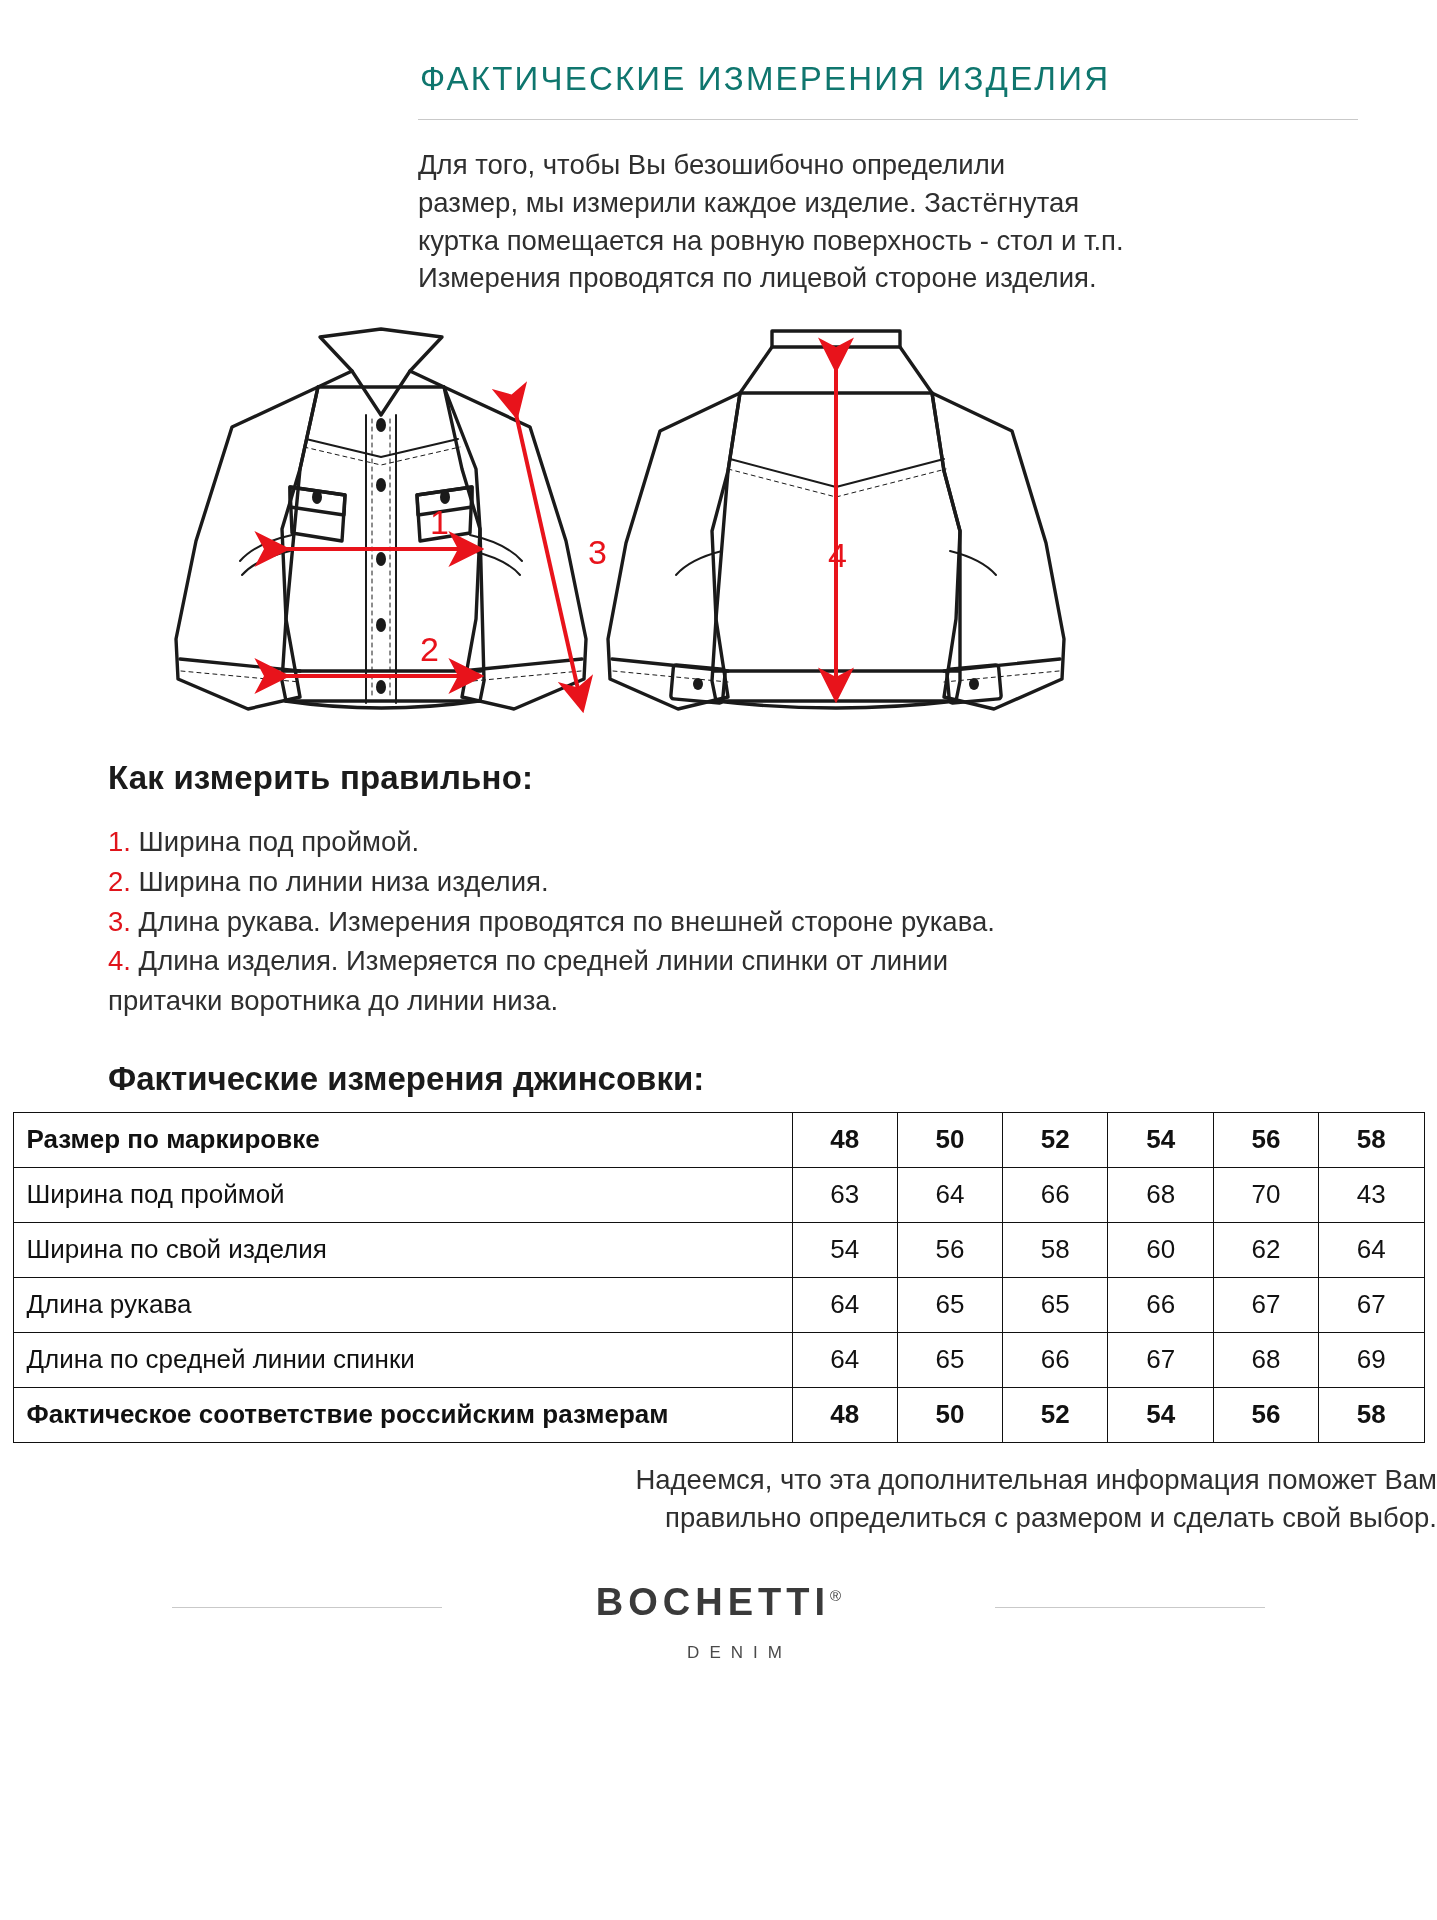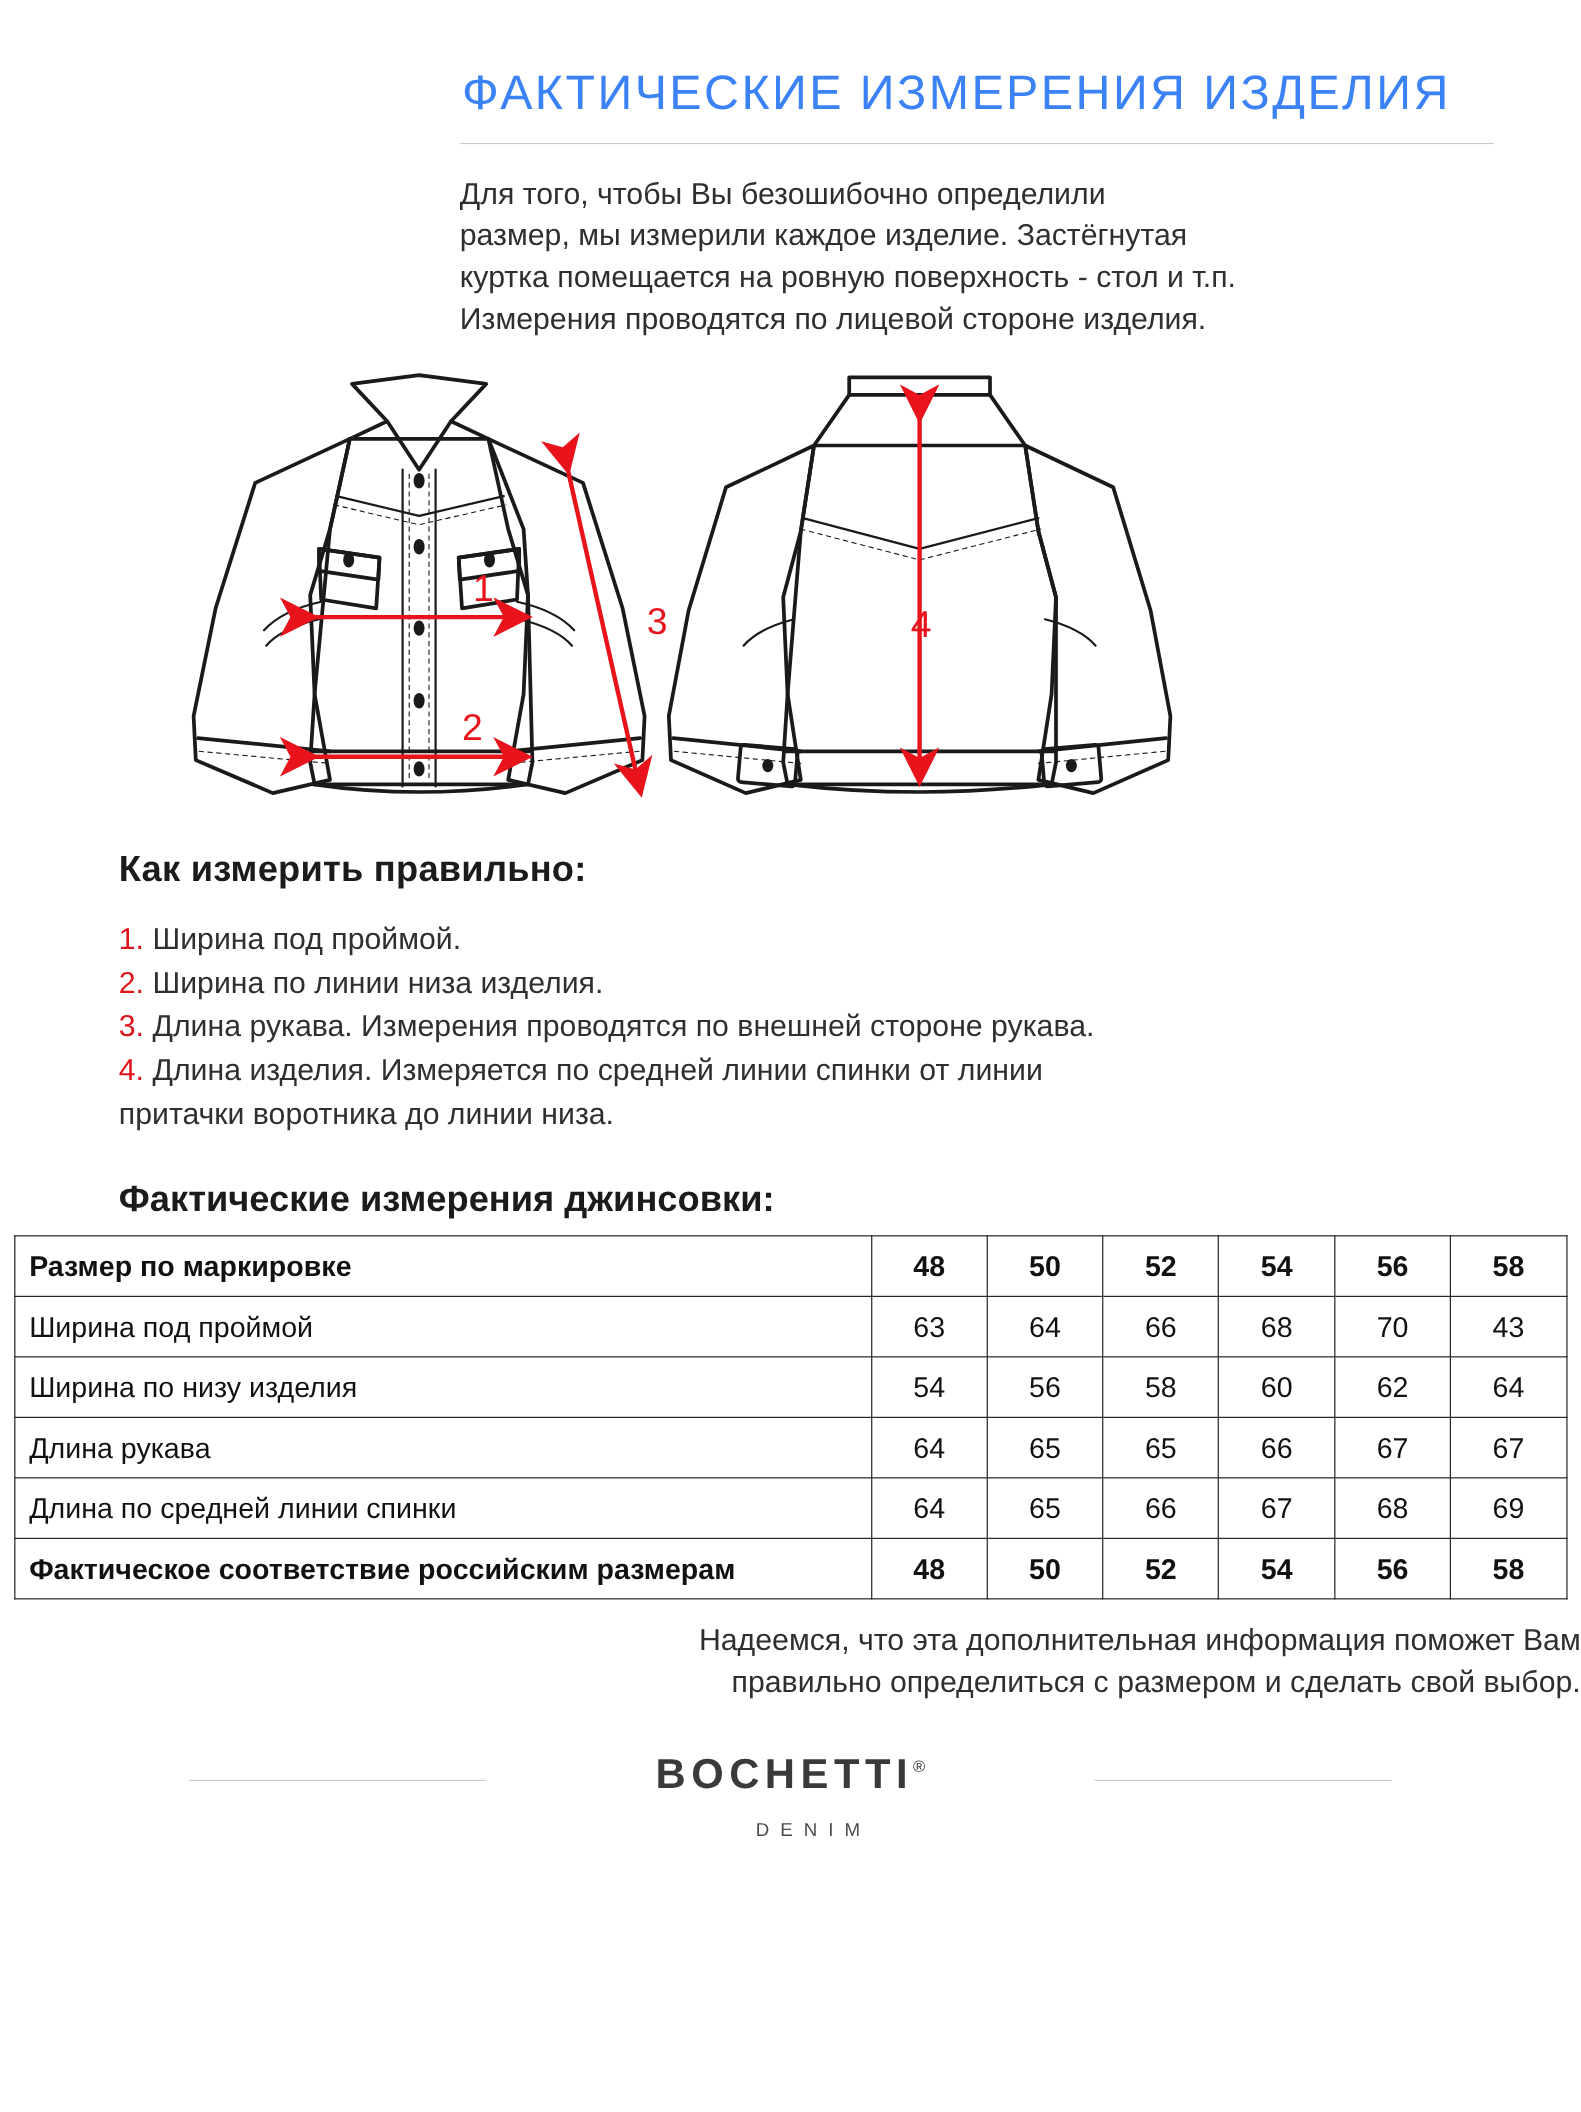--- a/index.html
+++ b/index.html
@@ -15,24 +15,24 @@
     width:1437px;
     min-height:1920px;
     box-sizing:border-box;
     padding:0;
   }
 
   
   .head-wrap{ padding:62px 0 0 0; }
   .title{
     margin:0 0 0 420px;
-    font-size:44px;
+    font-size:33px;
     font-weight:400;
     letter-spacing:2.2px;
-    color:#3b82f6;
+    color:#0f766e;
     line-height:1.05;
     white-space:nowrap;
   }
   .rule{
     margin:22px 0 0 418px;
     width:940px;
     height:1px;
     background:#c9c9c9;
   }
   .intro{
@@ -300,21 +300,21 @@
         <td class="lbl">Ширина под проймой</td>
         <td>63</td>
         <td>64</td>
         <td>66</td>
         <td>68</td>
         <td>70</td>
         <td>43</td>
       </tr>
 
       <tr>
-        <td class="lbl">Ширина по низу изделия</td>
+        <td class="lbl">Ширина по свой изделия</td>
         <td>54</td>
         <td>56</td>
         <td>58</td>
         <td>60</td>
         <td>62</td>
         <td>64</td>
       </tr>
 
       <tr>
         <td class="lbl">Длина рукава</td>

